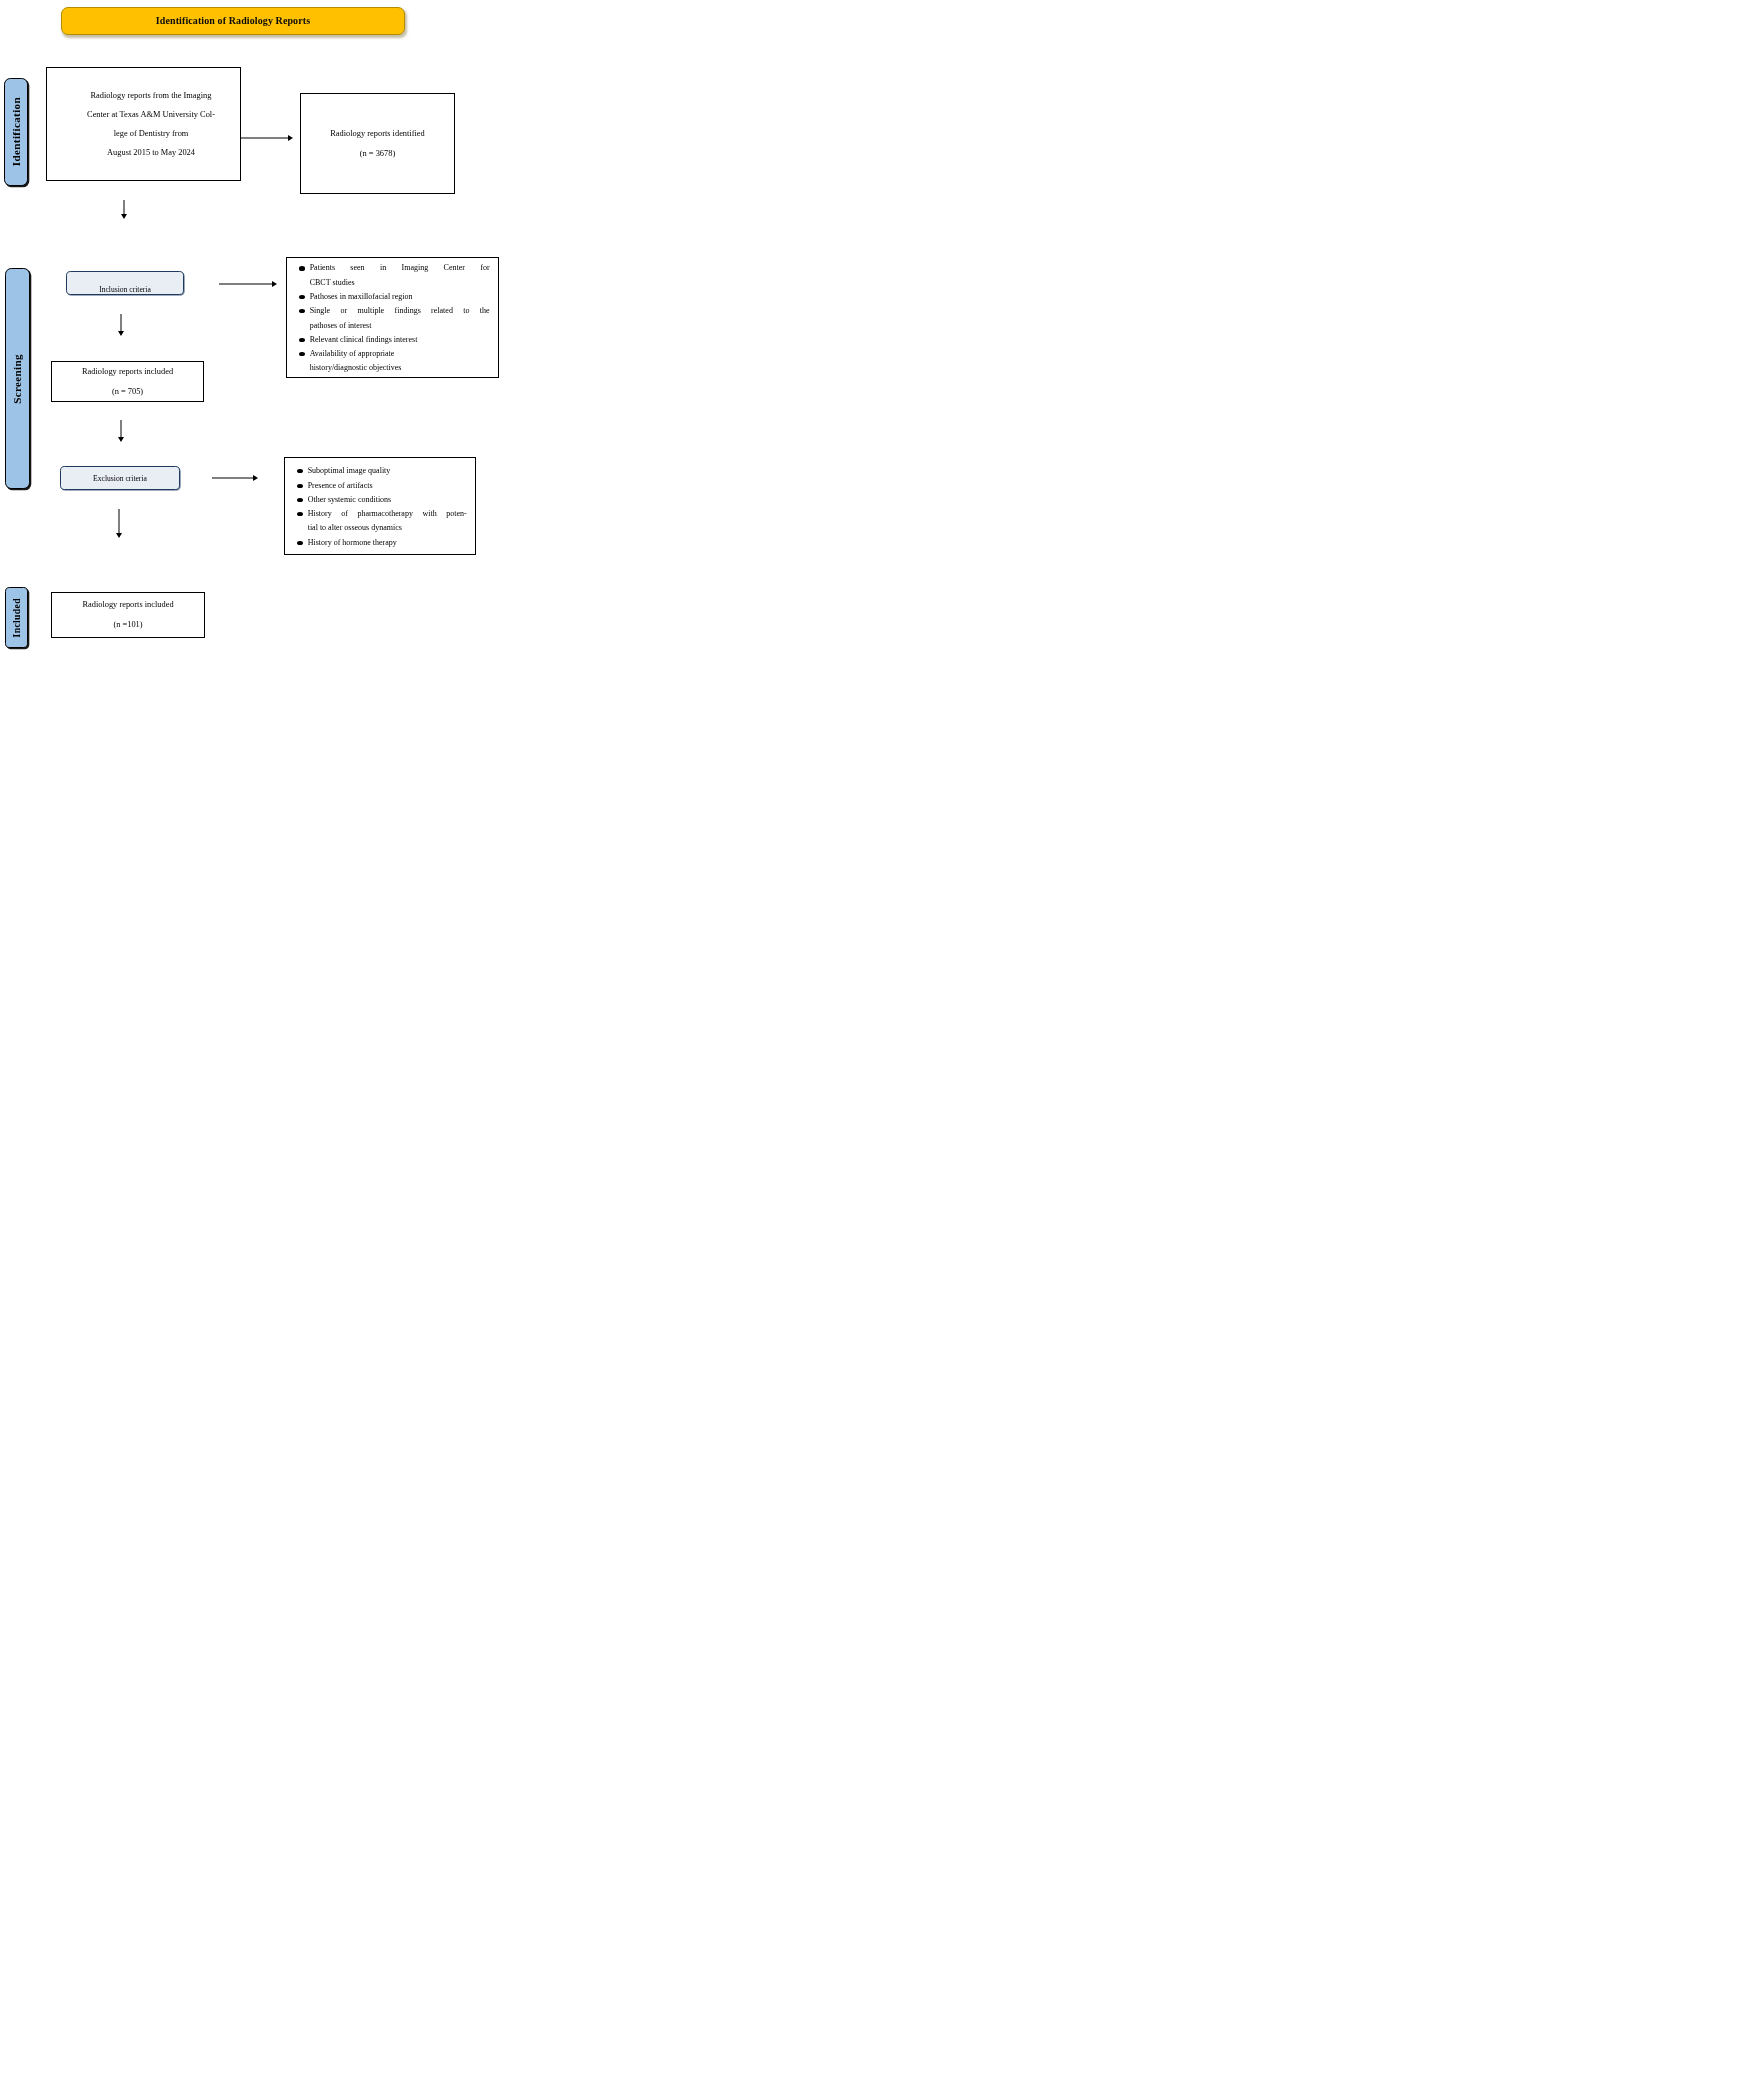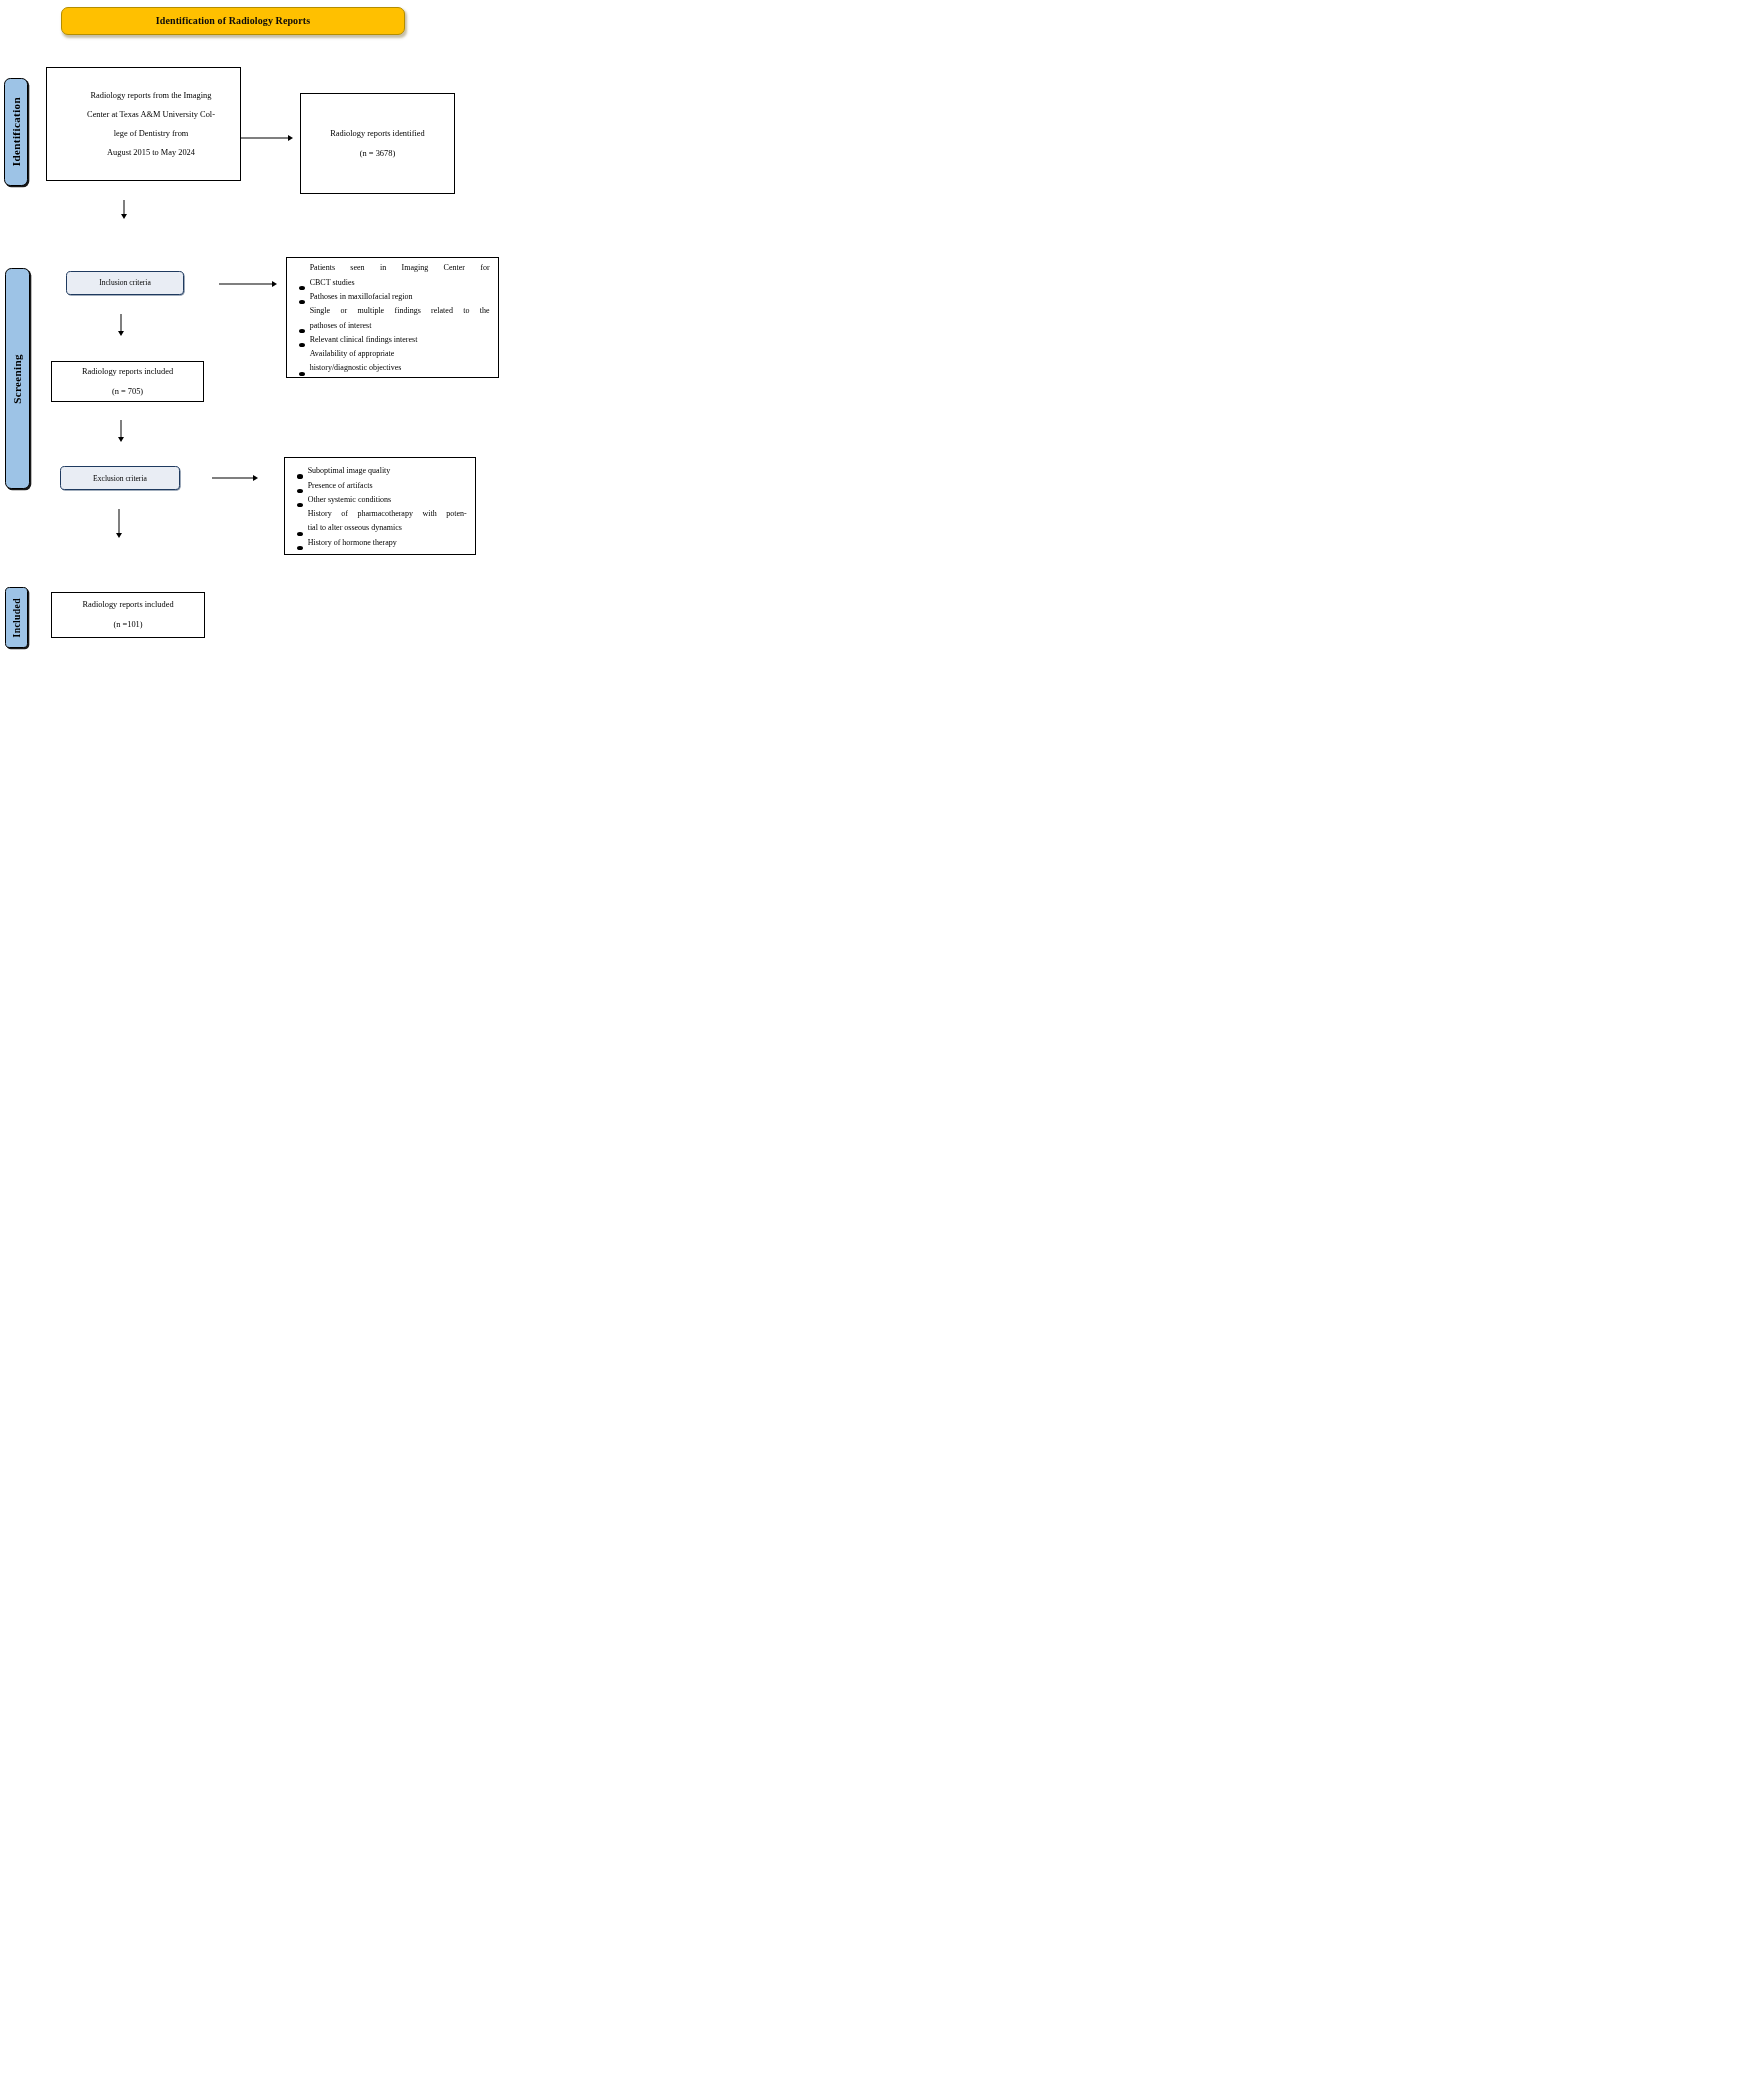--- a/index.html
+++ b/index.html
@@ -51,29 +51,29 @@
     box-shadow:0.8px 0.8px 0 rgba(31,58,95,0.55);
     display:flex;align-items:center;justify-content:center;
     font-size:7.6px;
   }
   .centerlines{display:flex;flex-direction:column;align-items:center;justify-content:center;height:100%;width:100%;}
   .centerlines .bline{text-align:center;font-size:8.4px;line-height:19px;white-space:nowrap;}
   .gap2 .bline{line-height:20px;}
 
   .box-source{left:46px;top:67px;width:195px;height:114px;padding-left:15px;}
   .box-identified{left:300px;top:93px;width:155px;height:101px;}
-  .box-inclusion{left:66px;top:271px;width:118px;height:23.5px;}
+  .box-inclusion{left:66px;top:271px;width:118px;height:23.5px;align-items:flex-end;}
   .box-inc-bullets{left:286px;top:257px;width:213px;height:121px;padding:3.4px 8.4px;}
   .box-705{left:51px;top:361px;width:153px;height:41px;border-width:1.5px;}
   .box-exclusion{left:60px;top:466px;width:120px;height:24px;}
   .box-exc-bullets{left:284px;top:457px;width:192px;height:98px;padding:6.3px 8.4px;}
   .box-final{left:51px;top:592px;width:154px;height:46px;}
 
   
-  .bullet-item{display:flex;align-items:flex-end;}
+  .bullet-item{display:flex;align-items:flex-start;}
   .bullet-item .dot{
     flex:0 0 5.9px;width:3.8px;height:4.2px;border-radius:50%;
     background:#000;margin:5px 5px 0 3.4px;
   }
   .blines{flex:1 1 auto;min-width:0;}
   .bl{font-size:8px;line-height:14.3px;}
   .jfull{text-align:justify;text-align-last:justify;}
 
   
   .arrow-v,.arrow-h{position:absolute;}

